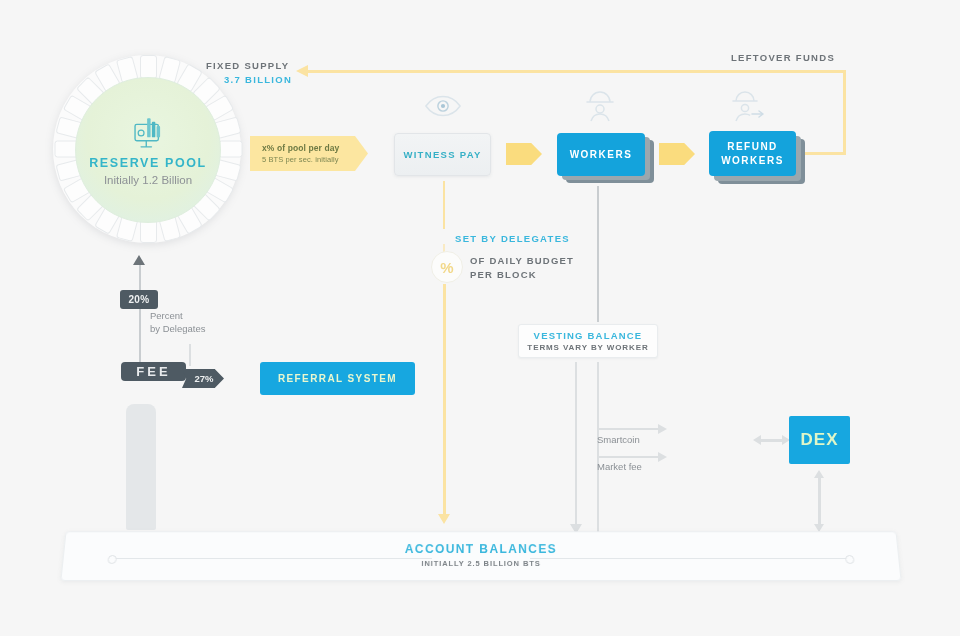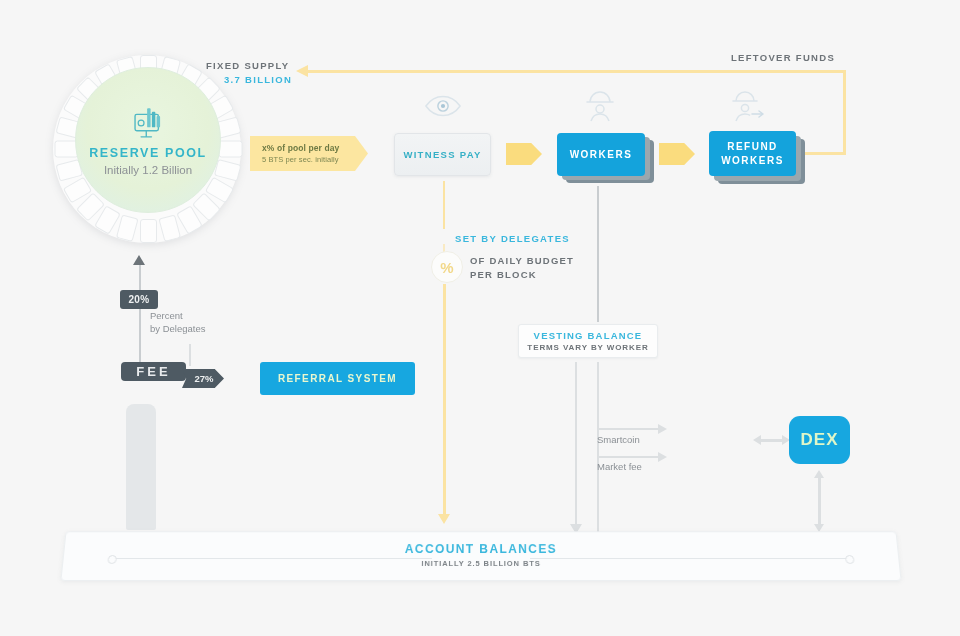--- a/index.html
+++ b/index.html
@@ -18,21 +18,21 @@
     background:#fbfbfb;
     box-shadow:0 2px 8px rgba(120,130,140,.18);
   }
   .tick{
     position:absolute;left:50%;top:50%;
     width:15px;height:22px;margin-left:-7.5px;margin-top:-94px;
     background:#fdfdfd;border:1px solid #e7eaec;border-radius:3px;
     transform-origin:50% 94px;
   }
   .pool-inner{
-    position:absolute;left:22px;top:12px;width:144px;height:144px;border-radius:50%;
+    position:absolute;left:22px;top:22px;width:144px;height:144px;border-radius:50%;
     background:radial-gradient(circle at 50% 42%, #e9f6e0 0%, #e5f2d8 55%, #dcf0ea 100%);
     border:1px solid #dfeede;
     display:flex;flex-direction:column;align-items:center;justify-content:center;text-align:right;
   }
   .pool-icon{width:42px;height:38px;margin-bottom:4px;}
   .pool-title{
     font-size:12.5px;letter-spacing:1.6px;color:#34b5c9;font-weight:bold;white-space:nowrap;
   }
   .pool-sub{font-size:11.5px;color:#8d9196;margin-top:4px;white-space:nowrap;}
 
@@ -64,21 +64,21 @@
     background:#4e5a63;border-radius:4px;margin-left:13px;
   }
   .fee span{font-size:13px;letter-spacing:3px;font-weight:bold;color:#e8eaec;}
 
   .referral{
     left:228px;top:362px;width:155px;height:33px;background:#17a7e0;border-radius:3px;margin-left:32px;
   }
   .referral span{font-size:10px;letter-spacing:1.4px;font-weight:bold;color:#e9f7cf;}
 
   .dex{
-    left:789px;top:416px;width:61px;height:48px;background:#17a7e0;border-radius:11px;
+    left:789px;top:416px;width:61px;height:48px;background:#17a7e0;border-radius:2px;
   }
   .dex span{font-size:17px;letter-spacing:1px;font-weight:bold;color:#dff6c8;}
 
   .vesting{
     left:518px;top:324px;width:140px;height:34px;
     background:#fdfdfd;border:1px solid #e9ecee;border-radius:3px;
     flex-direction:column;box-shadow:0 1px 2px rgba(120,130,140,.08);
   }
   .vesting .l1{font-size:9.5px;letter-spacing:1.2px;font-weight:bold;color:#3ab7dd;}
   .vesting .l2{font-size:8px;letter-spacing:.9px;font-weight:bold;color:#6d7378;margin-top:2px;}

